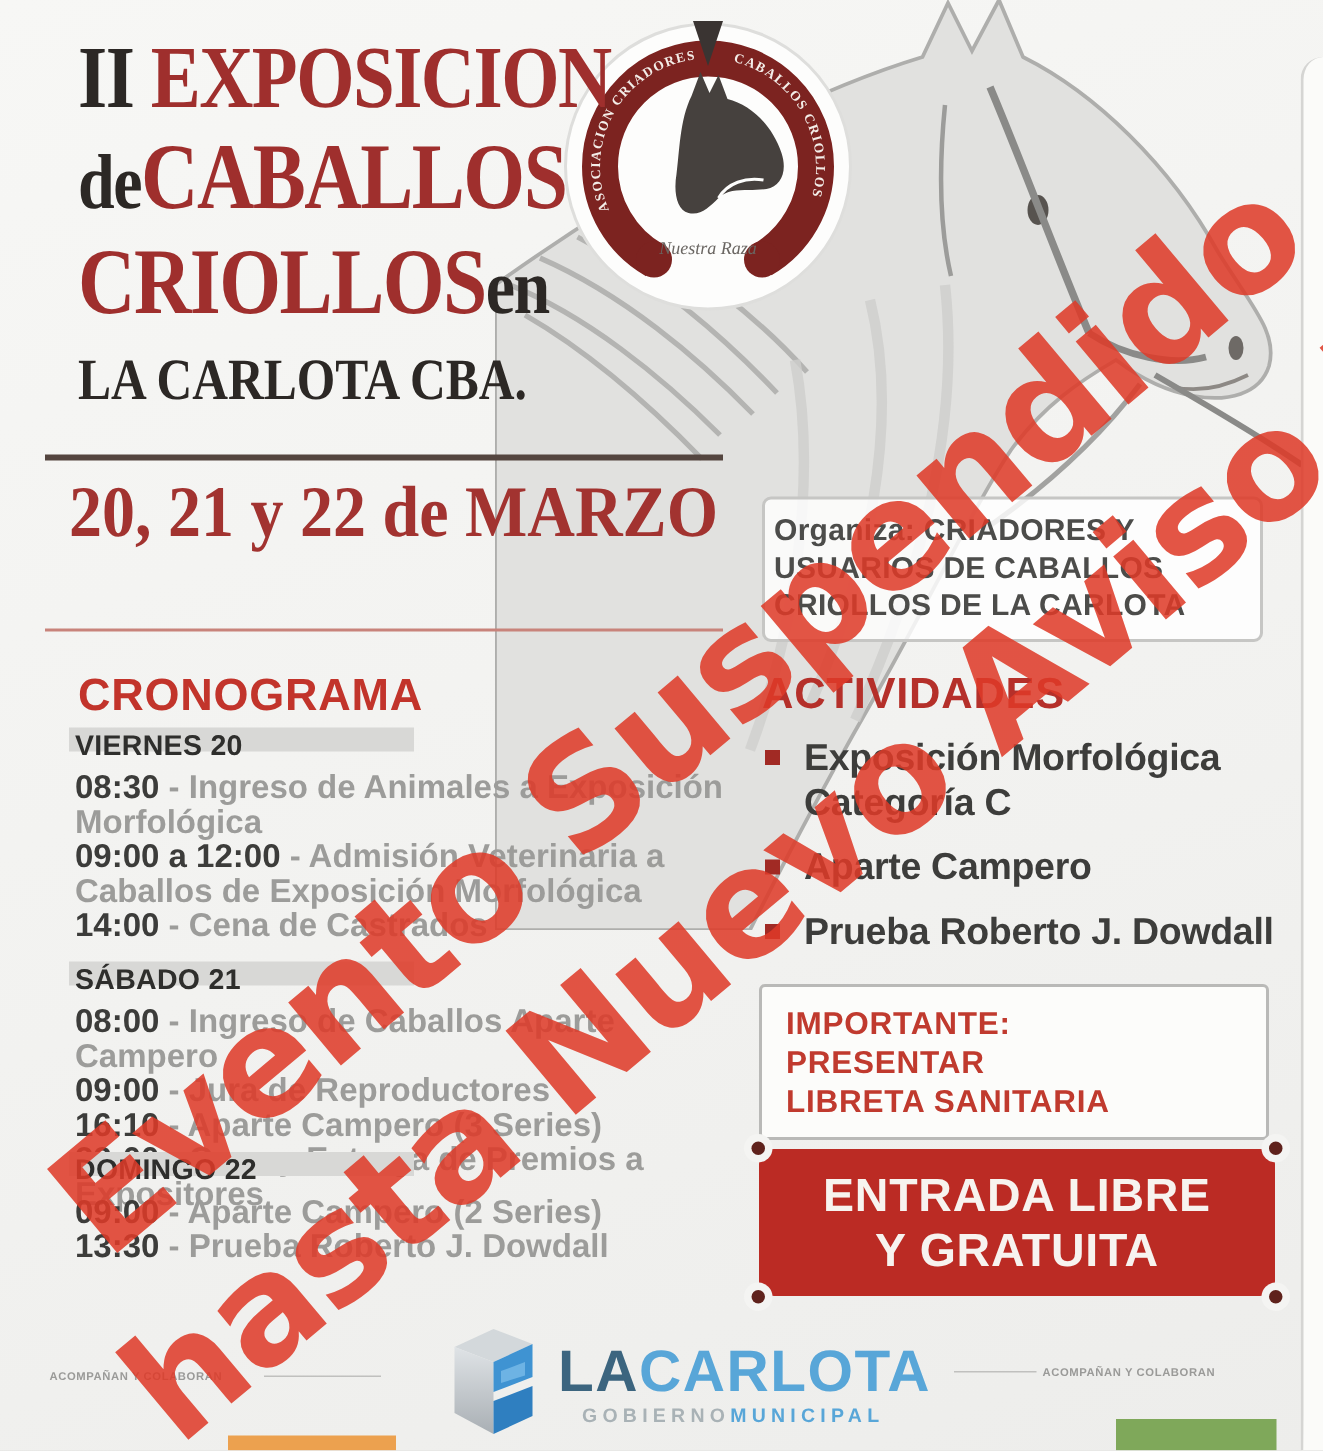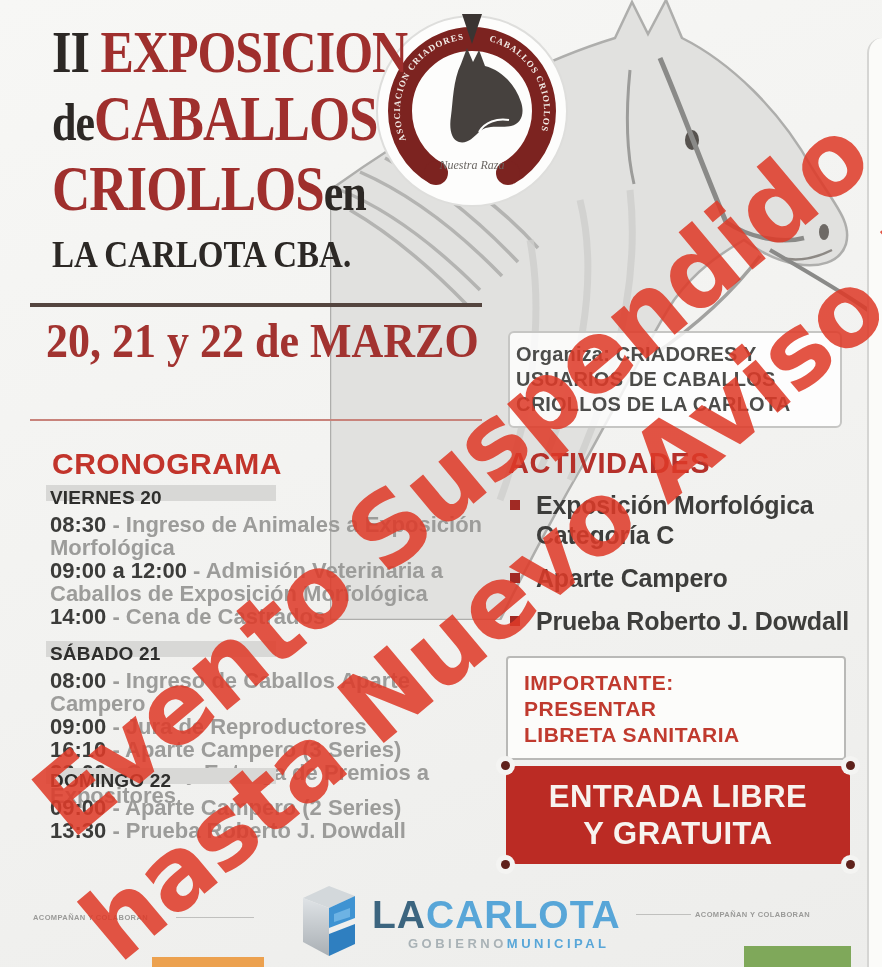--- a/index.html
+++ b/index.html
@@ -64,21 +64,21 @@
   .entrada-box .e-line{color:#f7f3ef; font-size:31px; font-weight:800; line-height:37px; letter-spacing:.5px;}
   .corner-dot{position:absolute; width:9px; height:9px; border-radius:50%; background:#5f221c;
               box-shadow:0 0 0 5px #f4f4f2;}
   .dot-tl{left:-5px; top:-5px;} .dot-tr{right:-5px; top:-5px;}
   .dot-bl{left:-5px; bottom:-5px;} .dot-br{right:-5px; bottom:-5px;}
   
   .c-logo{position:absolute; left:293px; top:882px; z-index:6;}
   .brand{position:absolute; left:372px; top:893px; font-size:39px; font-weight:800;
          letter-spacing:1px; z-index:6; white-space:nowrap;}
   .brand-dark{color:#3c657f;text-align:center;} .brand-light{color:#58a6d8;}
-  .brand-sub{position:absolute; left:408px; top:936px; font-size:13px; font-weight:800;
+  .brand-sub{position:absolute; left:388px; top:936px; font-size:13px; font-weight:800;
              letter-spacing:3.5px; z-index:6; white-space:nowrap;}
   .sub-gray{color:#a9b2b6;} .sub-blue{color:#58a6d8;}
   .small-note{position:absolute; font-size:7.5px; font-weight:bold; color:#9a9a98;
               letter-spacing:.4px; z-index:6; white-space:nowrap;}
   .note-left{left:33px; top:913px;}
   .note-right{left:695px; top:910px;}
   .line-left{position:absolute; left:176px; top:917px; width:78px; height:1px; background:#c0c0be; z-index:6;}
   .line-right{position:absolute; left:636px; top:914px; width:55px; height:1px; background:#c0c0be; z-index:6;}
   .green-rect{position:absolute; left:744px; top:946px; width:107px; height:21px; background:#7fa85a; z-index:6;}
   .orange-strip{position:absolute; left:152px; top:957px; width:112px; height:10px; background:#eca14f; z-index:6;}

